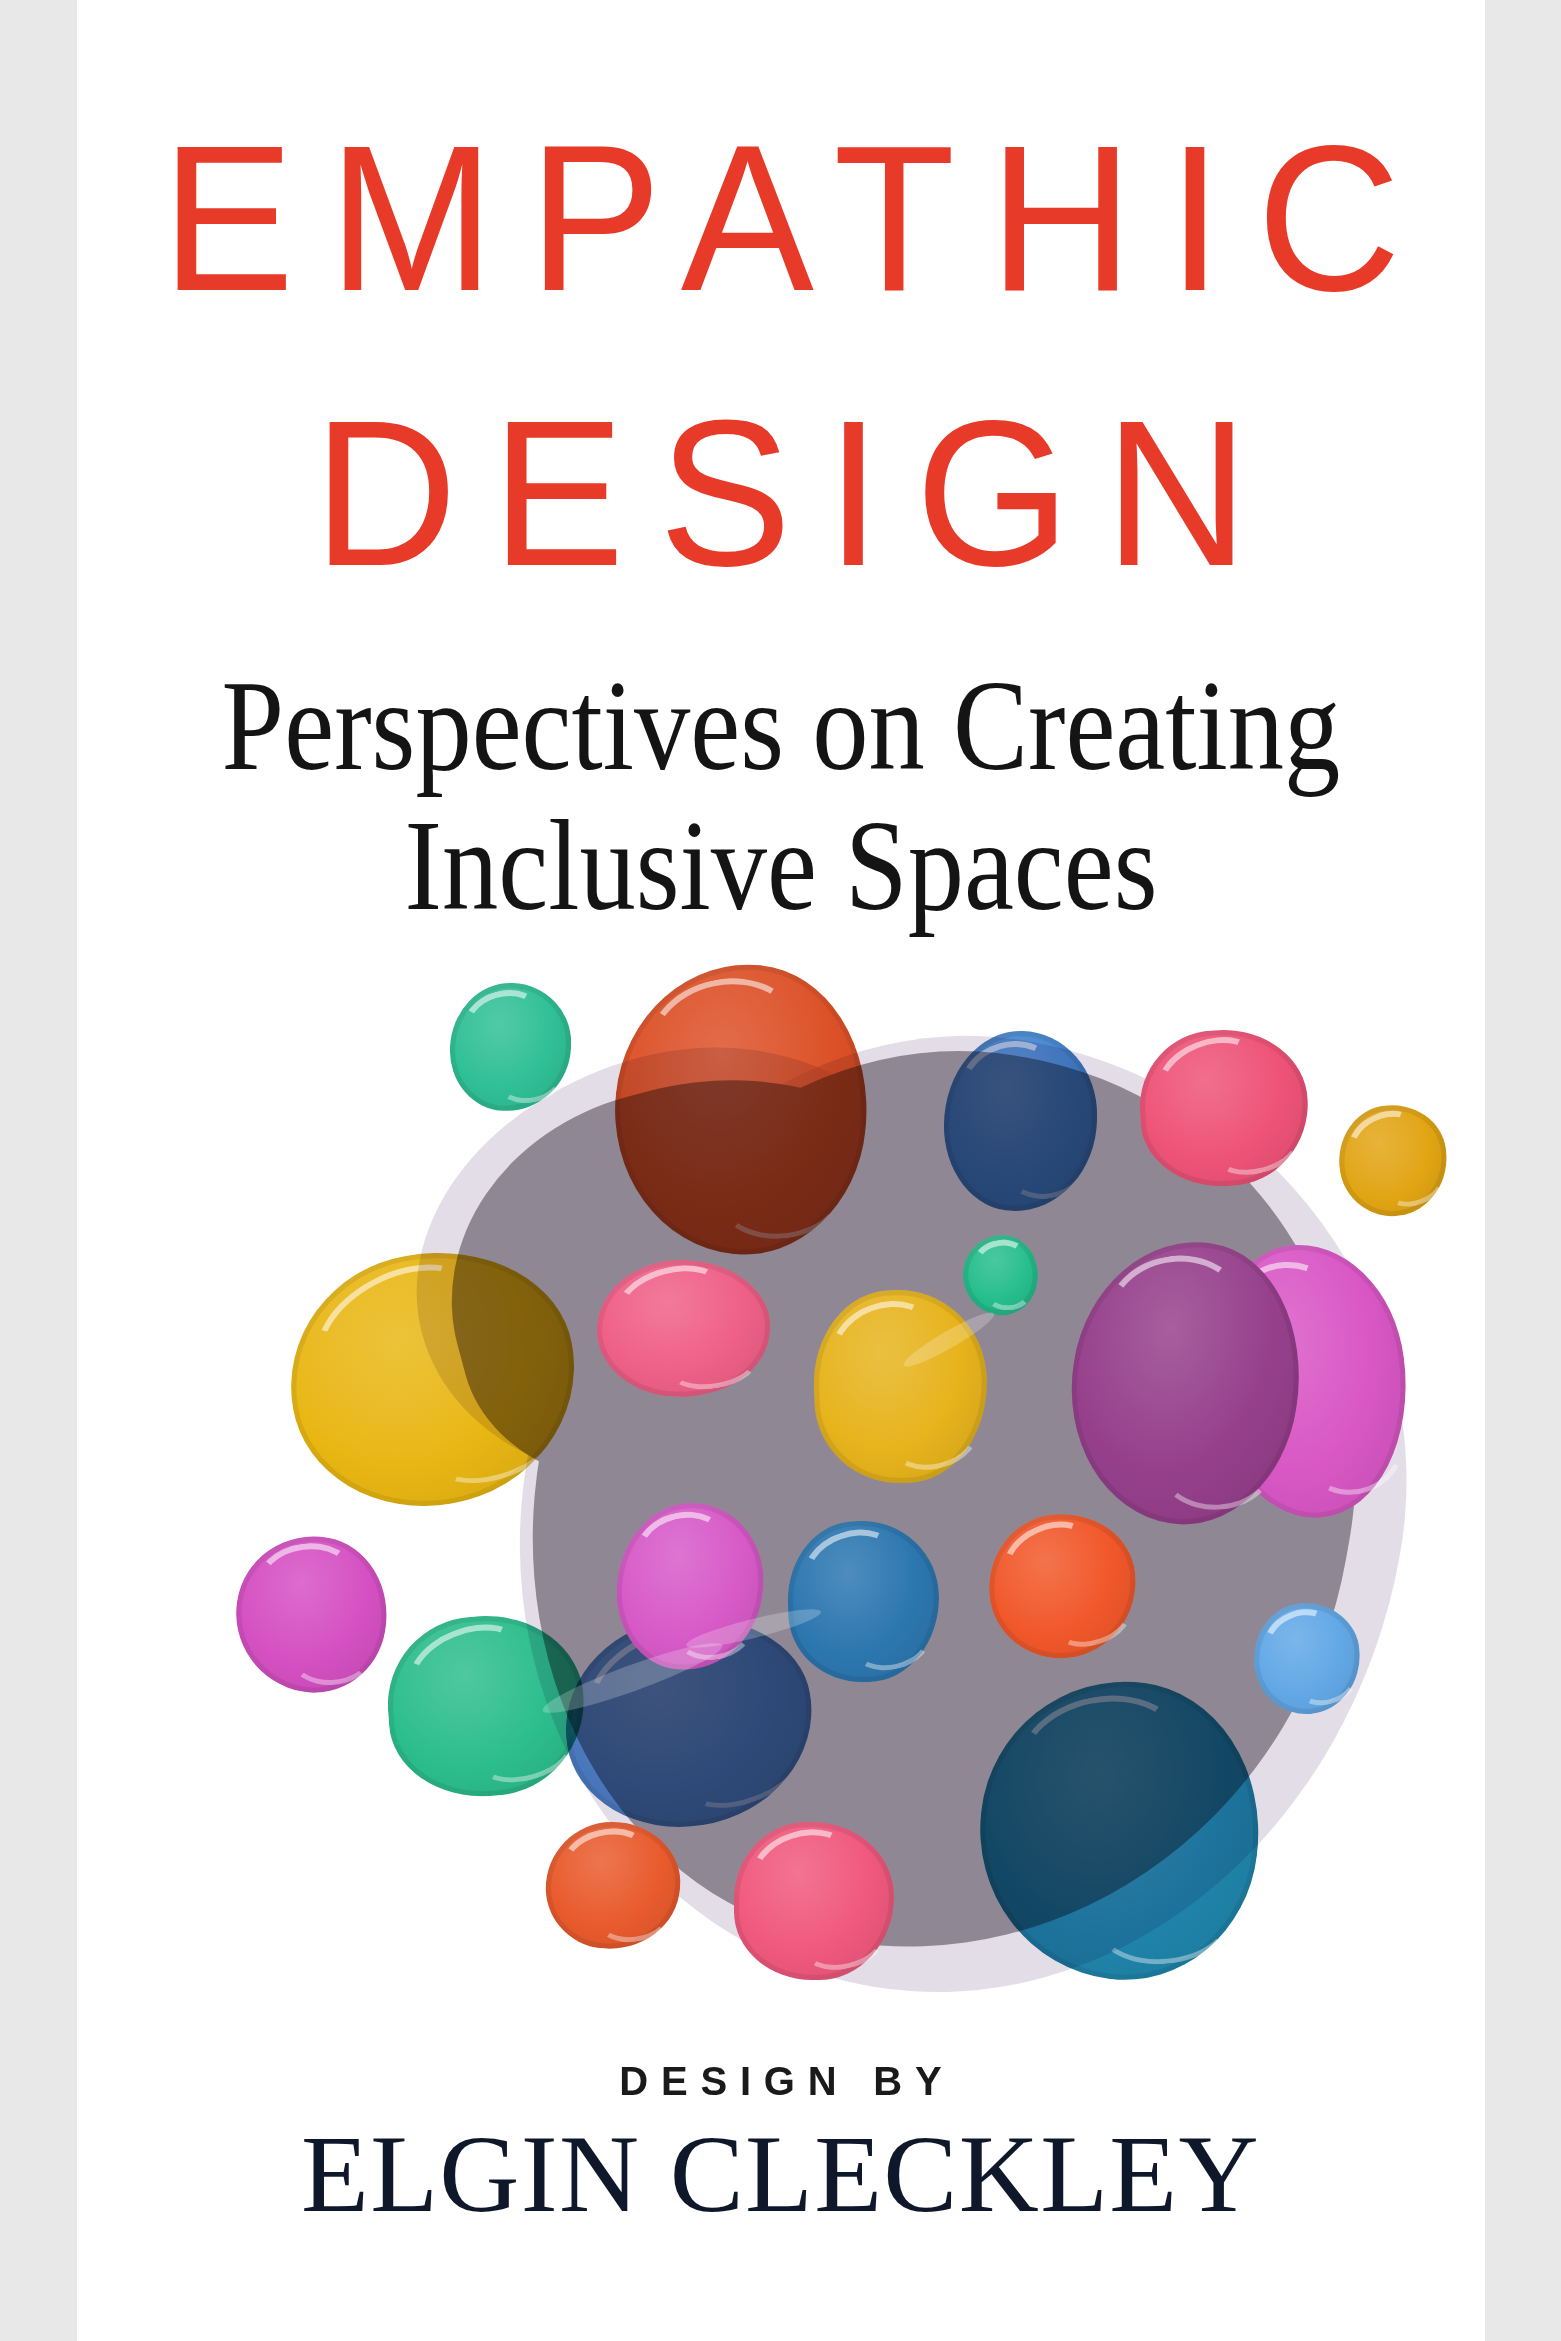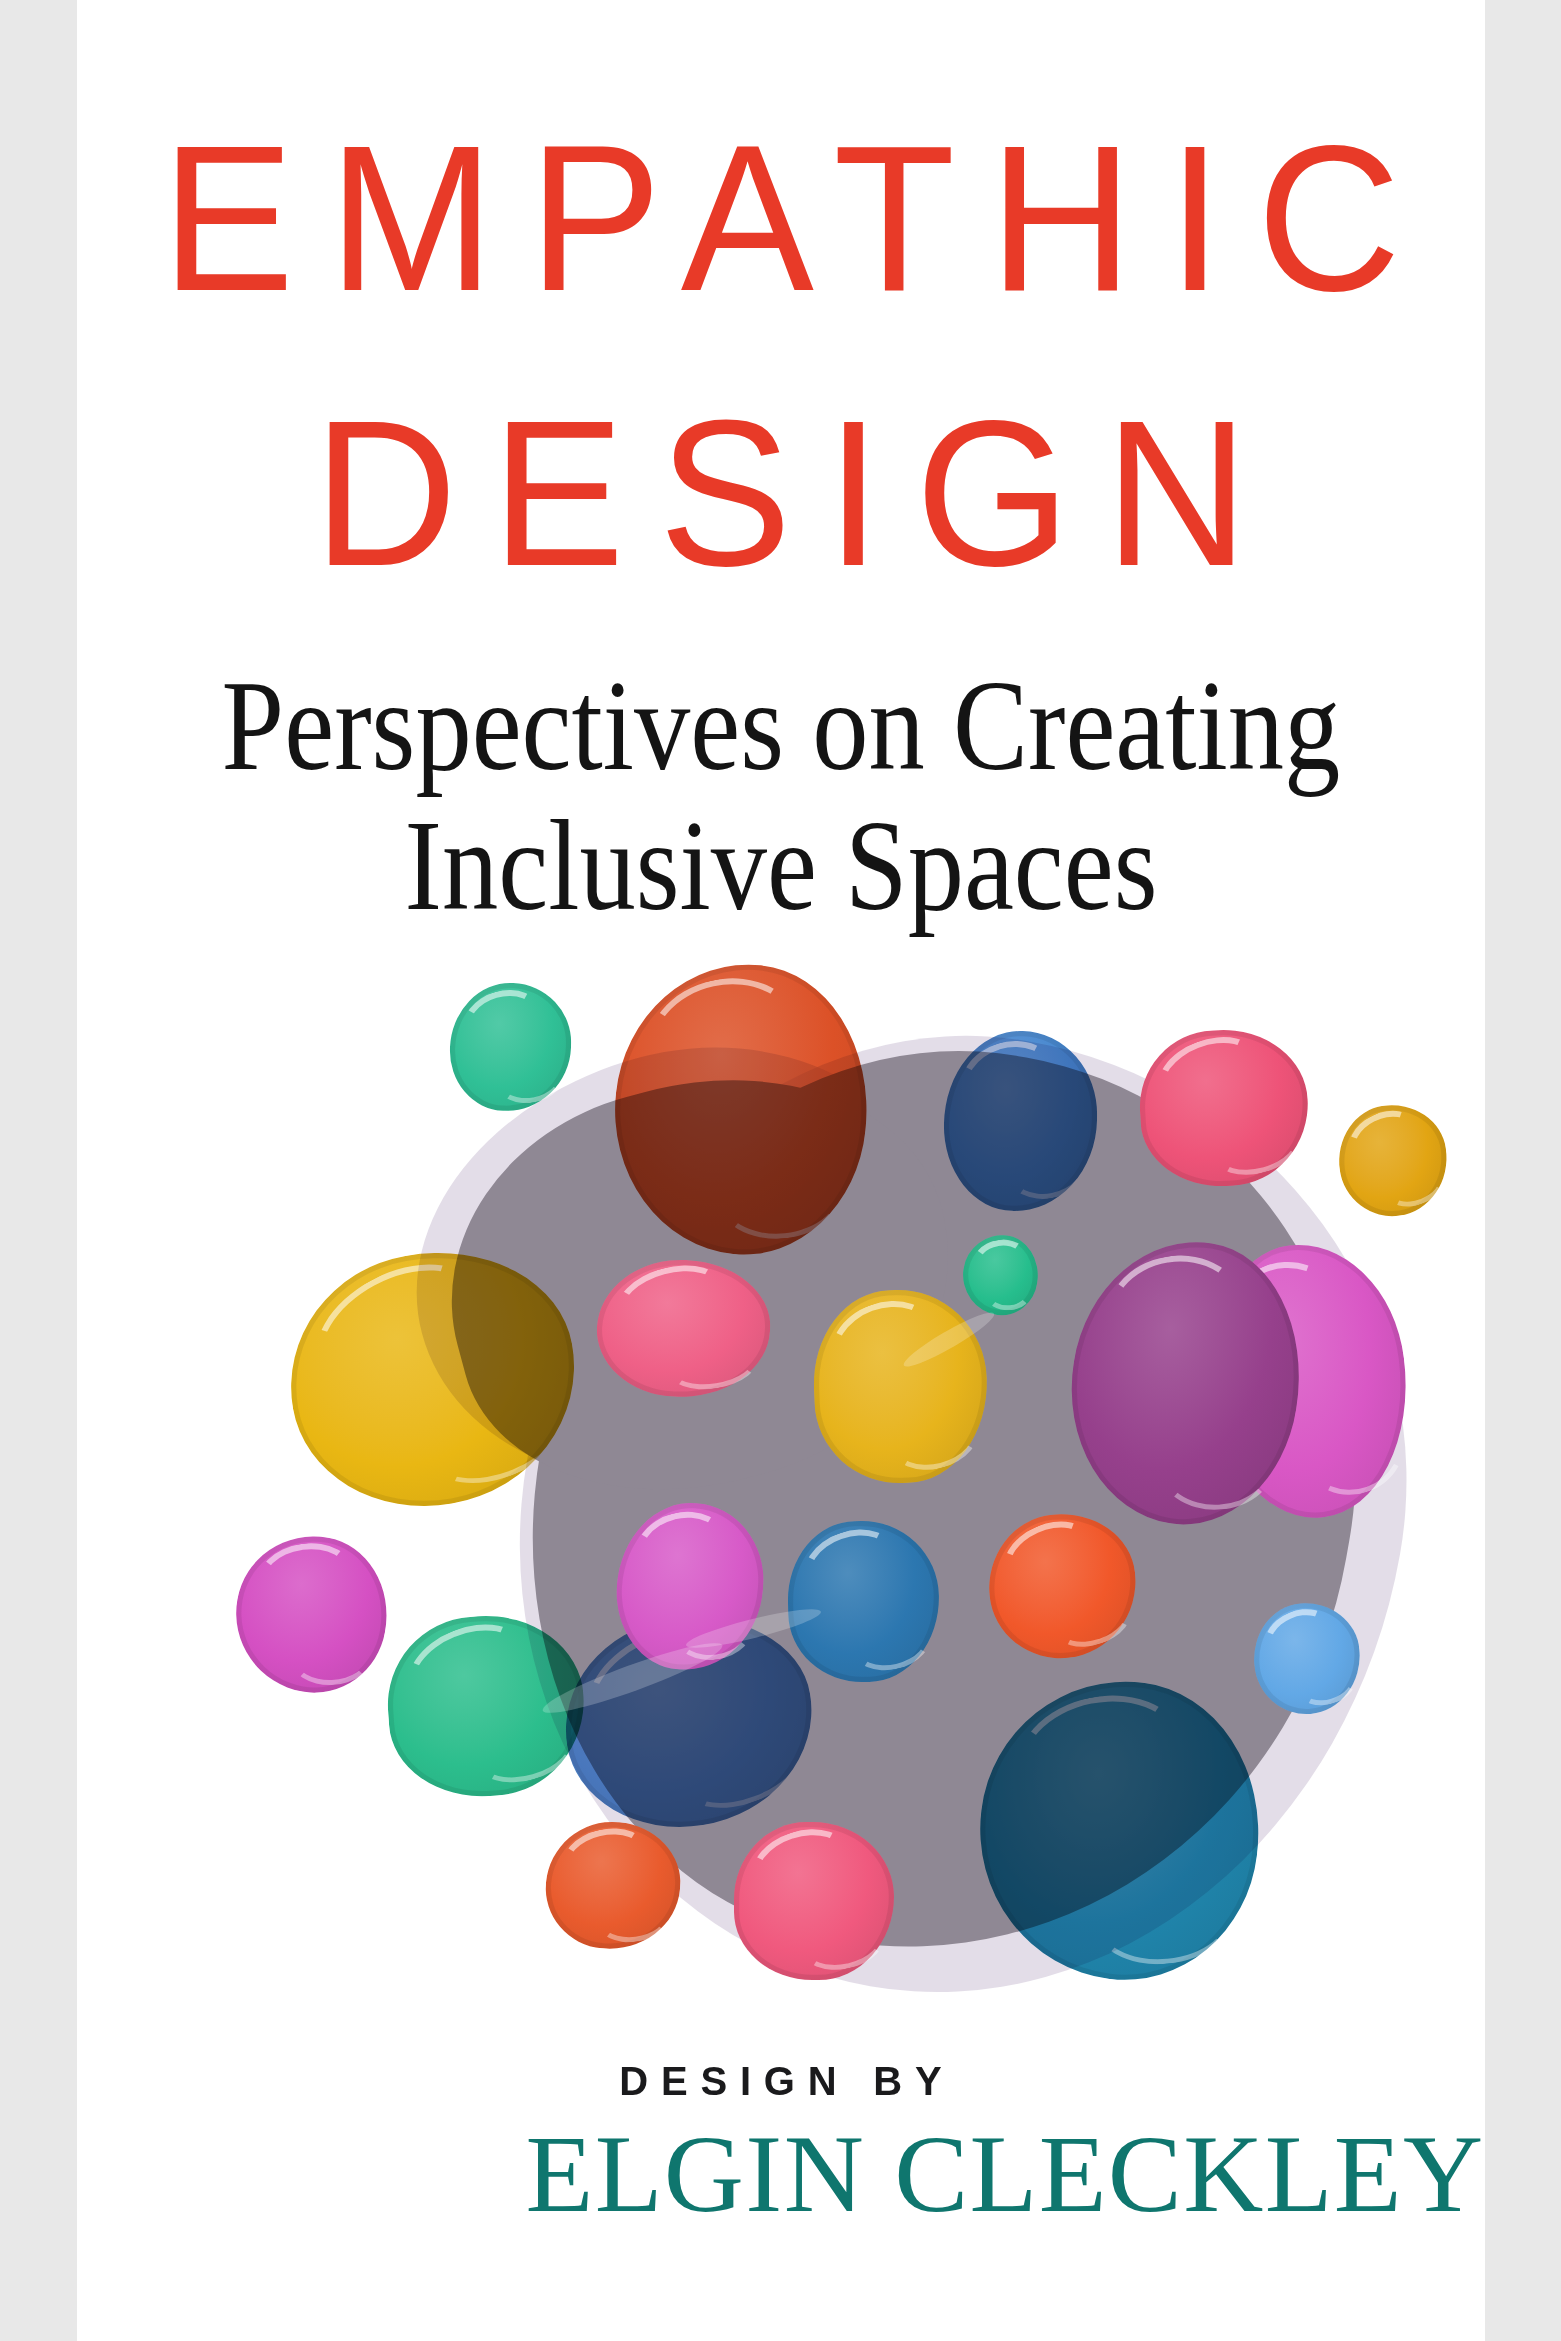--- a/index.html
+++ b/index.html
@@ -115,16 +115,16 @@
       <div class="wc over" style="left: 159px; top: 1536px; width: 151px; height: 156px; transform: rotate(10deg); background-color: rgb(213, 80, 195); background-image: radial-gradient(at 40% 32%, color-mix(in srgb, rgb(213, 80, 195) 84%, rgb(255, 255, 255)) 0%, rgb(213, 80, 195) 52%, color-mix(in srgb, rgb(213, 80, 195) 88%, rgb(0, 0, 0)) 100%); border-radius: 52% 48% 47% 53% / 49% 53% 47% 51%; box-shadow: rgba(0, 0, 0, 0.07) 0px 0px 0px 5.2px inset;"></div>
       <div class="wc over" style="left: 469px; top: 1822px; width: 134px; height: 127px; transform: rotate(5deg); background-color: rgb(233, 91, 45); background-image: radial-gradient(at 40% 32%, color-mix(in srgb, rgb(233, 91, 45) 84%, rgb(255, 255, 255)) 0%, rgb(233, 91, 45) 52%, color-mix(in srgb, rgb(233, 91, 45) 88%, rgb(0, 0, 0)) 100%); border-radius: 50% 50% 54% 46% / 53% 47% 52% 48%; box-shadow: rgba(0, 0, 0, 0.07) 0px 0px 0px 5.2px inset;"></div>
       <div class="wc over" style="left: 657px; top: 1822px; width: 160px; height: 158px; transform: rotate(0deg); background-color: rgb(240, 89, 126); background-image: radial-gradient(at 40% 32%, color-mix(in srgb, rgb(240, 89, 126) 84%, rgb(255, 255, 255)) 0%, rgb(240, 89, 126) 52%, color-mix(in srgb, rgb(240, 89, 126) 88%, rgb(0, 0, 0)) 100%); border-radius: 47% 53% 49% 51% / 51% 49% 55% 45%; box-shadow: rgba(0, 0, 0, 0.07) 0px 0px 0px 5.2px inset;"></div>
       <div class="wc over" style="left: 1177px; top: 1603px; width: 106px; height: 111px; transform: rotate(-5deg); background-color: rgb(98, 168, 230); background-image: radial-gradient(at 40% 32%, color-mix(in srgb, rgb(98, 168, 230) 84%, rgb(255, 255, 255)) 0%, rgb(98, 168, 230) 52%, color-mix(in srgb, rgb(98, 168, 230) 88%, rgb(0, 0, 0)) 100%); border-radius: 48% 52% 51% 49% / 52% 46% 54% 48%; box-shadow: rgba(0, 0, 0, 0.07) 0px 0px 0px 5.2px inset;"></div>
       <div class="streak" style="left: 460px; top: 1665px; width: 191px; height: 26px; transform: rotate(-20deg);"></div>
       <div class="streak" style="left: 607px; top: 1619px; width: 139px; height: 19px; transform: rotate(-14deg);"></div>
       <div class="streak" style="left: 820px; top: 1331px; width: 104px; height: 17.3px; transform: rotate(-30deg);"></div>
     </div>
 
   <div class="edited-by" style="color: rgb(26, 26, 28);">DESIGN BY</div>
-  <div class="author" style="color: #0f766e; text-align: right;">ELGIN CLECKLEY</div>
+  <div class="author" style="color: #0f172a;">ELGIN CLECKLEY</div>
 
 </div>
 
 
 </body></html>

